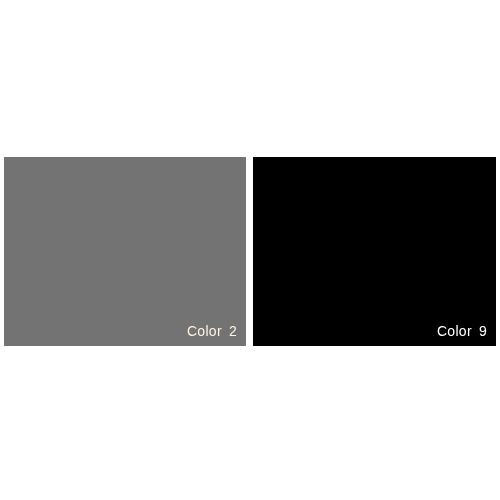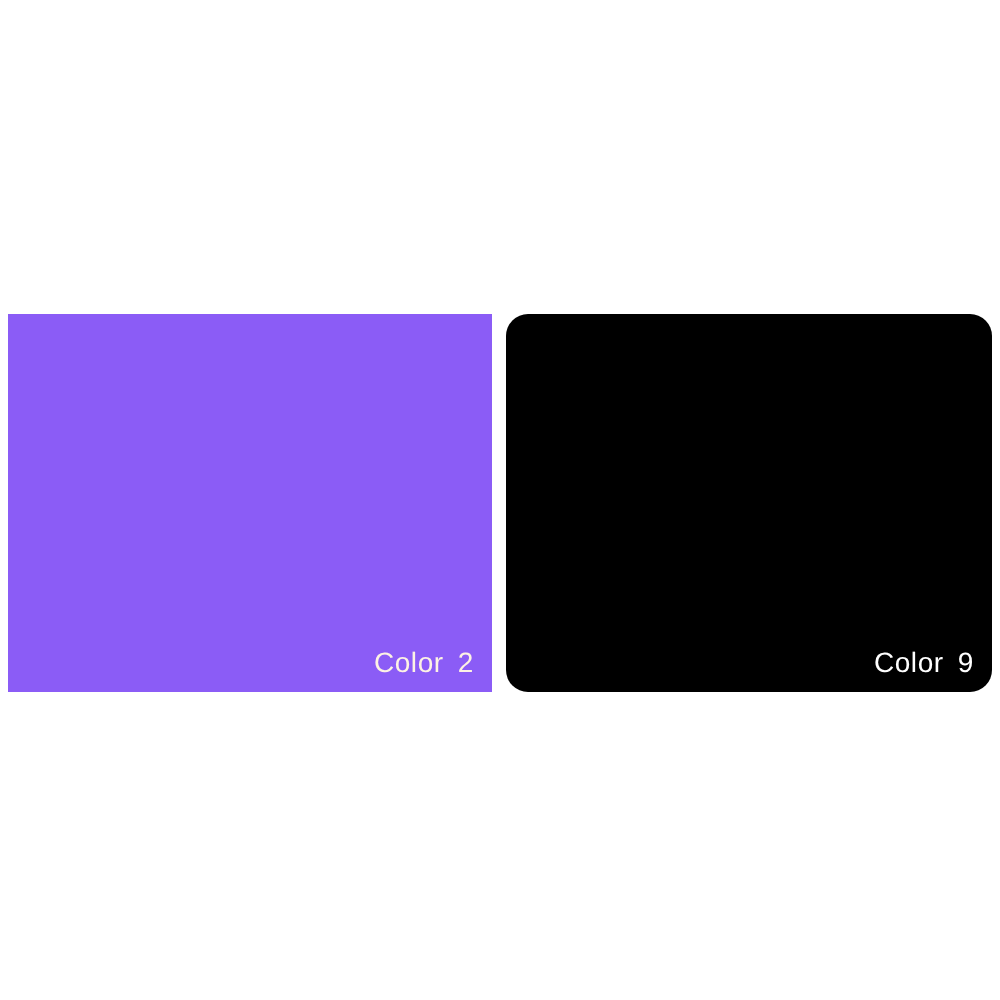--- a/index.html
+++ b/index.html
@@ -25,21 +25,20 @@
     box-sizing: border-box;
     overflow: hidden;
   }
   #swatch-0 {
     left: 4px;
     width: 242px;
   }
   #swatch-1 {
     left: 253px;
     width: 243px;
-    border-radius: 11px;
   }
   .swatch-label {
     position: absolute;
     right: 9px;
     bottom: 8px;
     font-size: 14px;
     font-weight: 400;
     letter-spacing: 0.3px;
     white-space: nowrap;
     line-height: 1;
@@ -50,21 +49,21 @@
   .swatch-label .label-index {
     display: inline;
     margin-left: 7px;
   }
 </style>
 </head>
 <body style="background: rgb(255, 255, 255);">
 
 <div id="swatch-board">
 
-  <div class="swatch" id="swatch-0" style="background: #8b5cf6;">
+  <div class="swatch" id="swatch-0" style="background: #737373;">
     <div class="swatch-label" style="color: rgb(253, 242, 228);">
       <span class="label-name">Color</span><span class="label-index">2</span>
     </div>
   </div>
 
   <div class="swatch" id="swatch-1" style="background: rgb(0, 0, 0);">
     <div class="swatch-label" style="color: rgb(255, 255, 255);">
       <span class="label-name">Color</span><span class="label-index">9</span>
     </div>
   </div>

